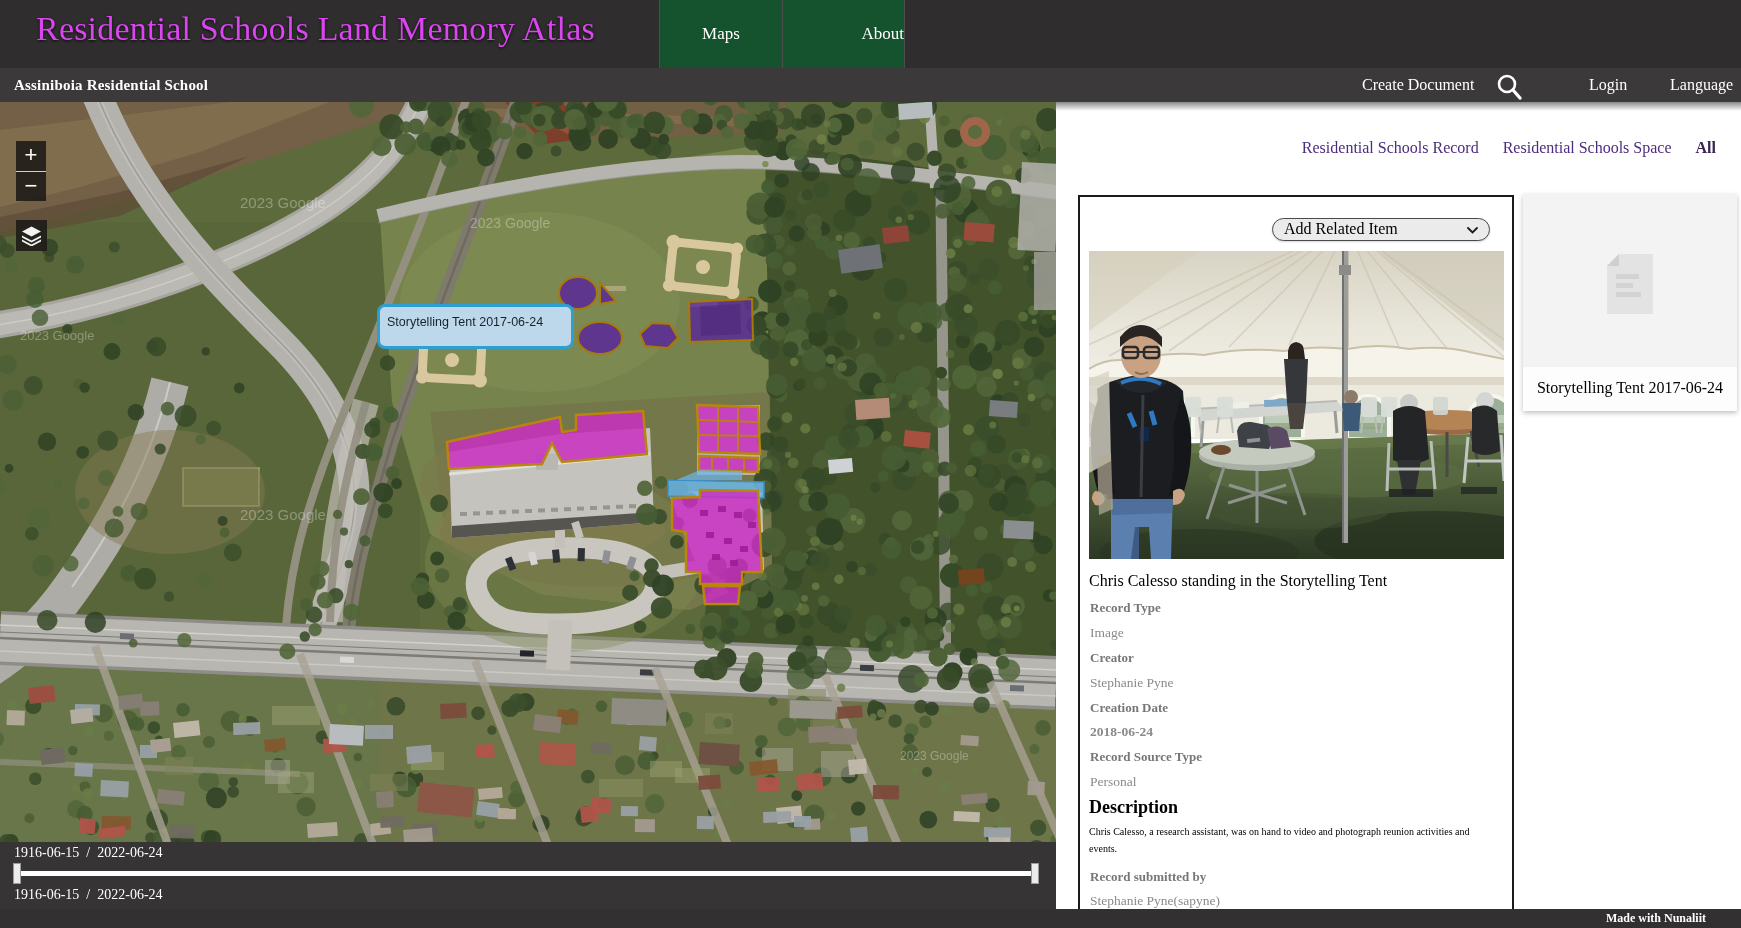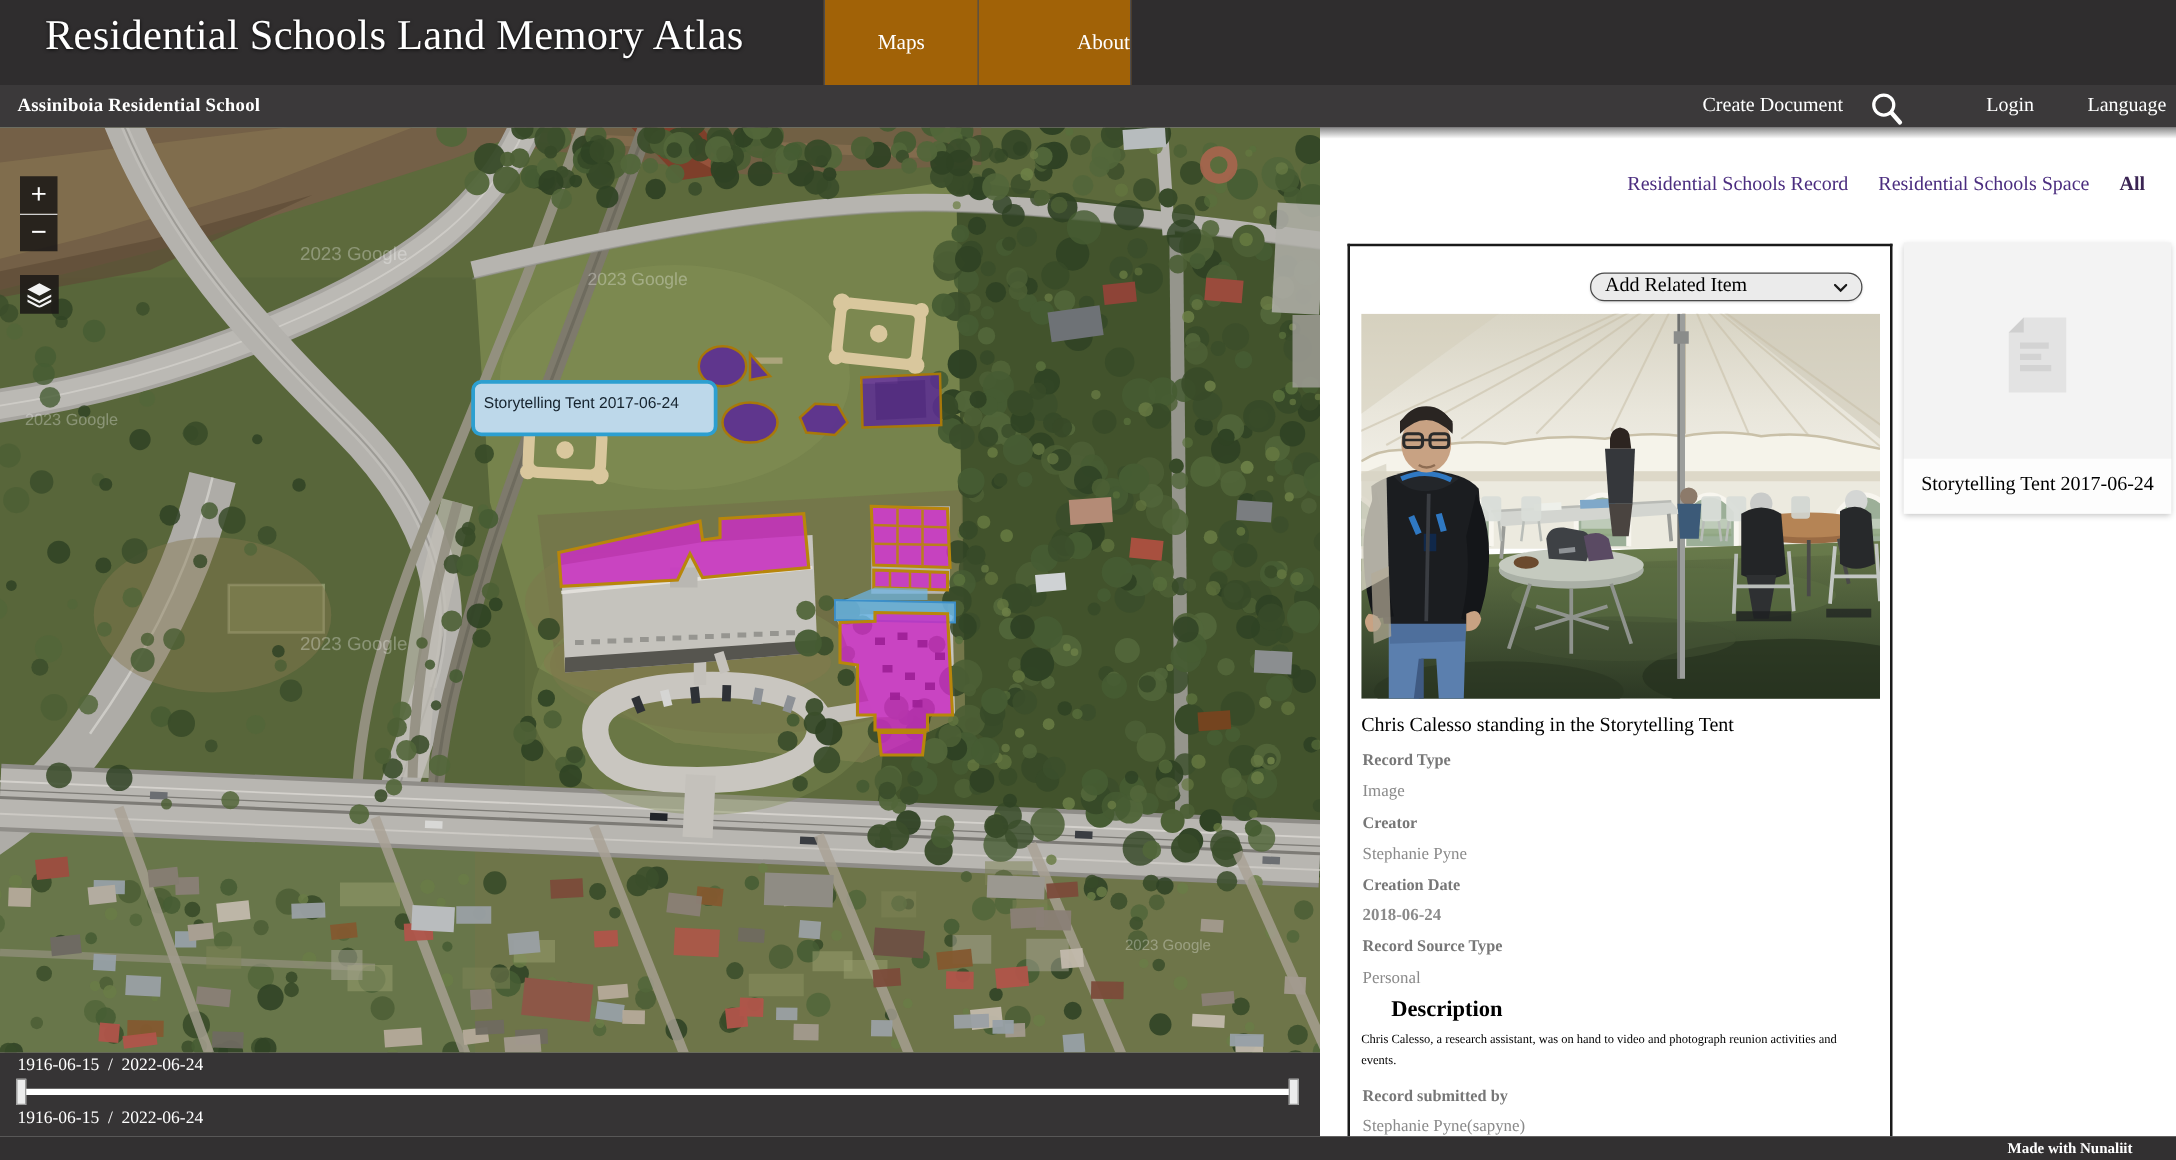--- a/index.html
+++ b/index.html
@@ -1,23 +1,23 @@
 <!DOCTYPE html>
 <html><head>
 <meta charset="utf-8">
 <style>
 * { margin:0; padding:0; box-sizing:border-box; }
 html,body { width:1741px; height:928px; overflow:hidden; background:#fff;
   font-family:"Liberation Serif", serif; }
 body > div { position:absolute; }
 #maparea { left:0; top:102px; width:1056px; height:740px; overflow:hidden; background:#63703f; }
 #header { left:0; top:0; width:1741px; height:68px; background:#2f2d2e; }
-#title { position:absolute; left:36px; top:10px; font-size:34px; color:#ffffff;
+#title { position:absolute; left:36px; top:10px; font-size:34px; color:#d946ef;
   text-shadow:0 1px 3px rgba(0,0,0,0.8); letter-spacing:0.2px; white-space:nowrap; }
-#tabs { position:absolute; left:659px; top:0; width:246px; height:76px; background:#a16207; display:flex; }
+#tabs { position:absolute; left:659px; top:0; width:246px; height:76px; background:#14532d; display:flex; }
 #tabs .tab { width:123px; height:68px; line-height:68px; text-align:center; color:#fff;
   font-size:17px; border-left:1px solid #4e4c4d; }
 #tabs .tab:last-child { border-right:1px solid #4e4c4d;text-align:right; }
 #subheader { left:0; top:68px; width:1741px; height:34px; background:#3b393a; }
 #crumb { left:14px; top:77px; color:#fff; font-size:15px; font-weight:bold; z-index:5; letter-spacing:0.2px;text-align:center; }
 .sublink { top:76px; color:#fff; font-size:16px; z-index:5; }
 #searchicon { left:1494px; top:72px; z-index:5; }
 #zoomctl { left:16px; top:141px; width:30px; z-index:4; }
 .zbtn { width:30px; height:30px; background:rgba(30,27,24,0.9); color:#fff; text-align:center;
   font-family:"Liberation Sans",sans-serif; font-size:22px; line-height:28px; }
@@ -42,21 +42,21 @@
 #card { left:1078px; top:195px; width:436px; height:714px; background:#fff;
   border:2px solid #1a1a1a; border-bottom:none; }
 #selectbox { left:1272px; top:218px; width:218px; height:23px; background:#ebebeb;
   border:1px solid #4a4a4a; border-radius:12px; font-size:16px; color:#000; line-height:20px;
   padding-left:11px; box-shadow:0 1px 2px rgba(0,0,0,0.15); }
 #selectbox .chev { position:absolute; right:11px; top:8px; line-height:0; font-size:0; }
 #photo { left:1089px; top:251px; width:415px; height:308px; }
 #caption { left:1089px; top:572px; width:420px; font-size:16px; color:#000; }
 .flabel { left:1090px; color:#777; font-size:13px; font-weight:bold; }
 .fval { left:1090px; color:#8a8a8a; font-size:13.5px; }
-#desc-h2 { left:1089px; top:797px; font-size:18px; font-weight:bold; color:#000;margin-left:24px; }
+#desc-h2 { left:1089px; top:797px; font-size:18px; font-weight:bold; color:#000; }
 #desc-p { left:1089px; top:824px; width:398px; font-size:10px; color:#000; line-height:16.6px; }
 #minicard { left:1523px; top:194px; width:214px; height:217px; background:#f3f3f3;
   box-shadow:0 2px 5px rgba(0,0,0,0.25); }
 #minicard .iconwrap { position:absolute; left:83px; top:59px; }
 #minicard .mc-caption { position:absolute; left:0; top:173px; width:214px; height:44px; background:#fdfdfd;
   text-align:center; font-size:16px; color:#000; line-height:42px; white-space:nowrap; }
 </style>
 </head>
 <body>
 <div id="maparea">

